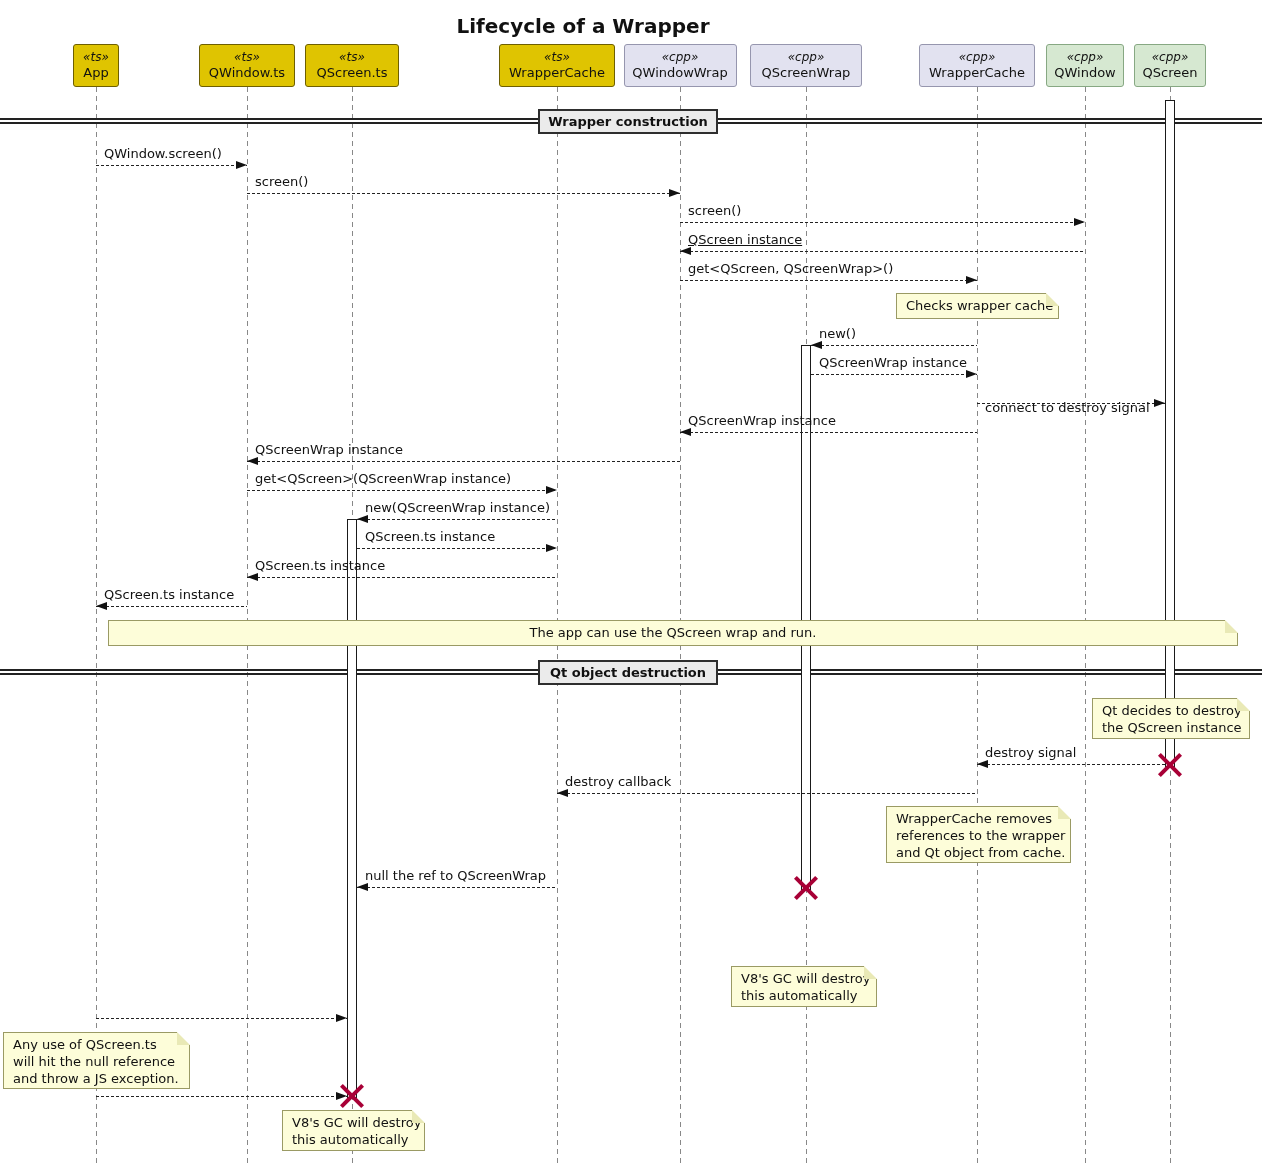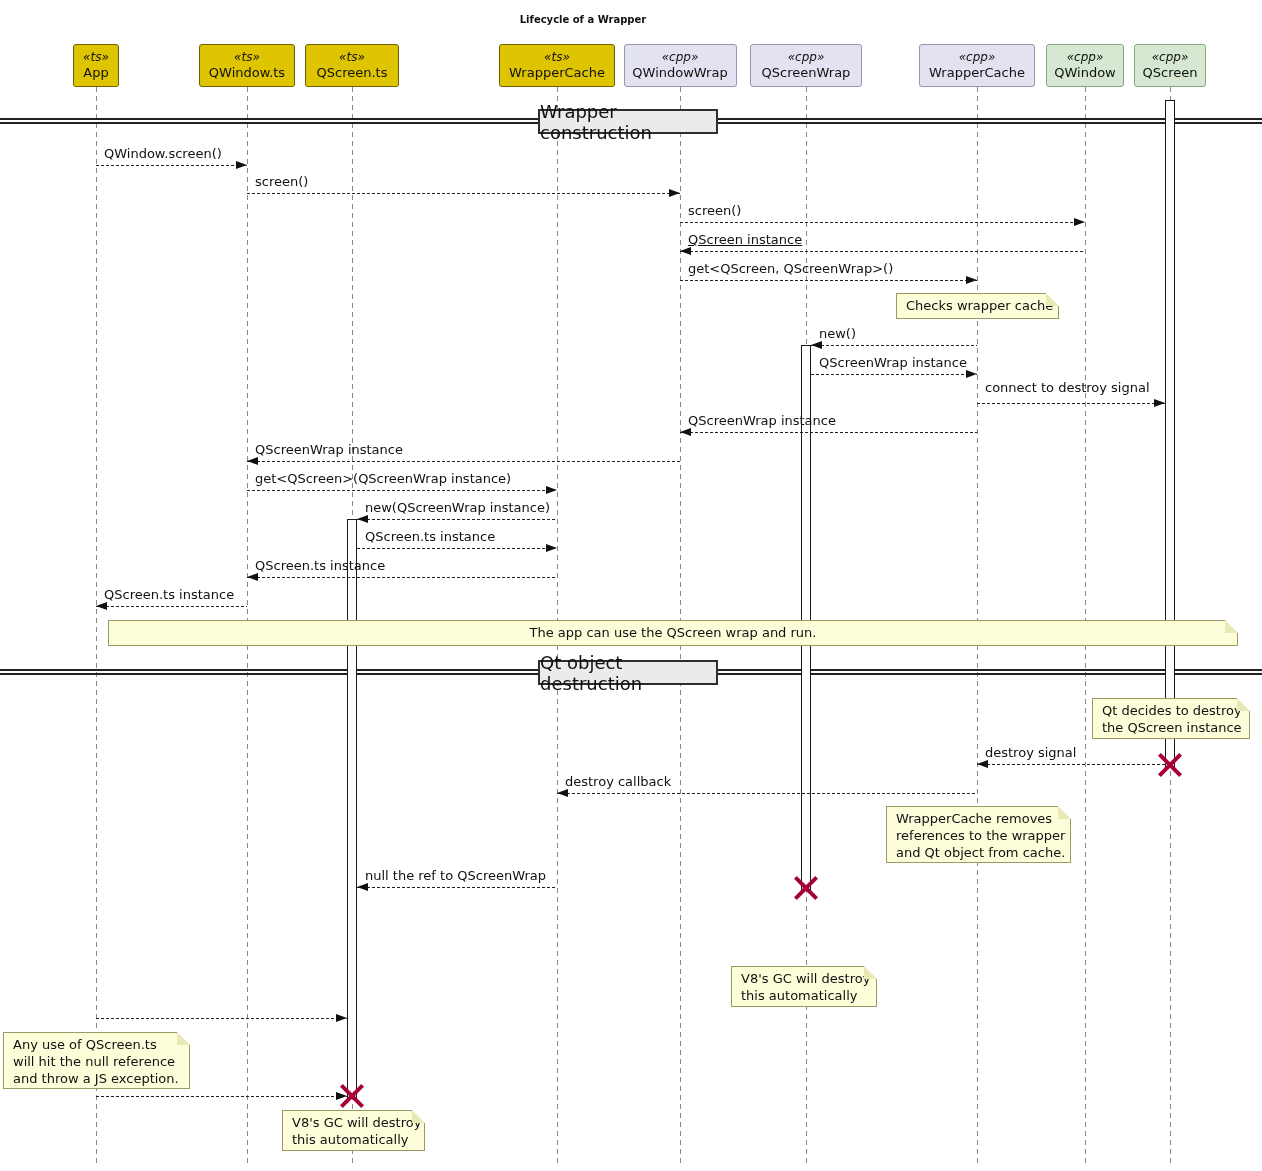--- a/index.html
+++ b/index.html
@@ -2,42 +2,42 @@
 <html><head>
 <meta charset="utf-8">
 <style>
   html,body{margin:0;padding:0;background:#ffffff;}
   #canvas{
     position:relative;width:1262px;height:1171px;background:#ffffff;overflow:hidden;
     font-family:"DejaVu Sans", sans-serif;color:#111;
   }
   .title{
     position:absolute;top:14px;left:0;width:1166px;text-align:center;
-    font-size:10px;font-weight:bold;
+    font-size:20px;font-weight:bold;
   }
   .pbox{
     position:absolute;top:44px;height:43px;border-radius:3px;
     display:flex;flex-direction:column;align-items:center;justify-content:center;
     box-sizing:border-box;line-height:1.25;
   }
   .pbox .stereo{font-style:italic;font-size:12px;}
   .pbox .pname{font-size:13px;}
   .pbox.ts{background:#DFC401;border:1.5px solid #6E5F00;}
   .pbox.cpp{background:#E2E2F0;border:1.5px solid #9696AE;}
   .pbox.qt{background:#D6E8D1;border:1.5px solid #87A883;}
   .lifeline{
     position:absolute;width:1px;
     background:repeating-linear-gradient(to bottom,#888 0 5px,transparent 5px 9px);
   }
   .divider-line{position:absolute;left:0;width:1262px;height:1.5px;background:#222;}
   .divider-label{
     position:absolute;left:538px;width:180px;height:25px;box-sizing:border-box;
     background:#EBEBEB;border:2px solid #2E2E2E;
     display:flex;align-items:center;justify-content:center;
-    font-weight:normal;font-size:18px;
+    font-weight:bold;font-size:13px;
   }
   .activation{
     position:absolute;width:8px;background:#ffffff;border:1px solid #1a1a1a;box-sizing:content-box;
   }
   .msg-line{
     position:absolute;height:1px;
     background:repeating-linear-gradient(90deg,#222 0 3px,transparent 3px 5px);
   }
   .msg-label{
     position:absolute;font-size:13px;white-space:nowrap;color:#111;
@@ -140,21 +140,21 @@
     <div class="arrow right" style="left: 966px; top: 276px;"></div>
     <div class="msg-label" style="left: 688px; top: 261px;">get&lt;QScreen, QScreenWrap&gt;()</div>
     <div class="msg-line" style="left: 811px; top: 345px; width: 166px;"></div>
     <div class="arrow left" style="left: 811px; top: 341px;"></div>
     <div class="msg-label" style="left: 819px; top: 326px;">new()</div>
     <div class="msg-line" style="left: 811px; top: 374px; width: 166px;"></div>
     <div class="arrow right" style="left: 966px; top: 370px;"></div>
     <div class="msg-label" style="left: 819px; top: 355px;">QScreenWrap instance</div>
     <div class="msg-line" style="left: 977px; top: 403px; width: 188px;"></div>
     <div class="arrow right" style="left: 1154px; top: 399px;"></div>
-    <div class="msg-label" style="left: 985px; top: 380px;">connect to destroy signal</div>
+    <div class="msg-label" style="left: 985px; top: 400px;">connect to destroy signal</div>
     <div class="msg-line" style="left: 680px; top: 432px; width: 297px;"></div>
     <div class="arrow left" style="left: 680px; top: 428px;"></div>
     <div class="msg-label" style="left: 688px; top: 413px;">QScreenWrap instance</div>
     <div class="msg-line" style="left: 247px; top: 461px; width: 433px;"></div>
     <div class="arrow left" style="left: 247px; top: 457px;"></div>
     <div class="msg-label" style="left: 255px; top: 442px;">QScreenWrap instance</div>
     <div class="msg-line" style="left: 247px; top: 490px; width: 310px;"></div>
     <div class="arrow right" style="left: 546px; top: 486px;"></div>
     <div class="msg-label" style="left: 255px; top: 471px;">get&lt;QScreen&gt;(QScreenWrap instance)</div>
     <div class="msg-line" style="left: 357px; top: 519px; width: 200px;"></div>

